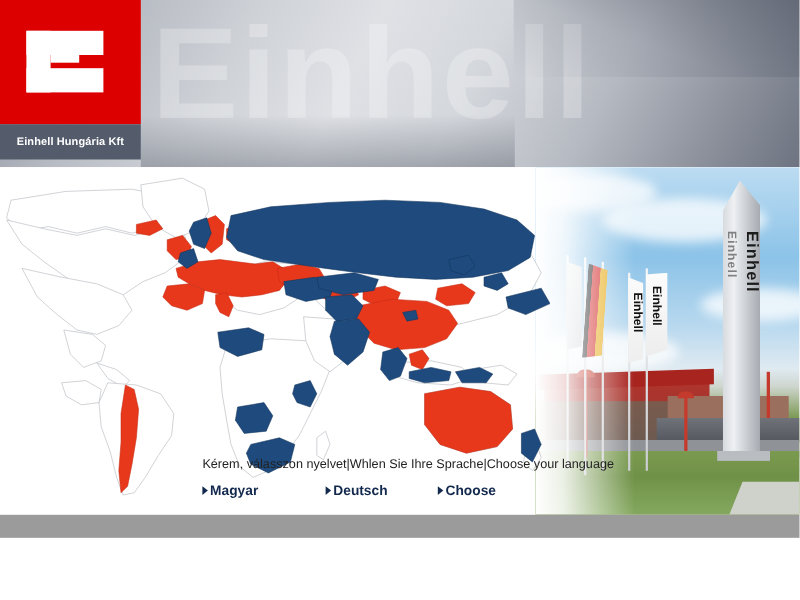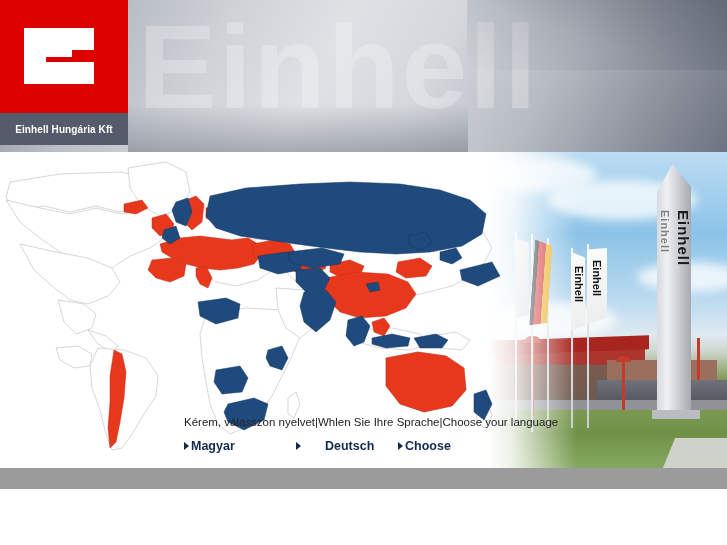--- a/index.html
+++ b/index.html
@@ -302,21 +302,21 @@
   }
   .lang-link .tri {
     display: inline-block;
     width: 0; height: 0;
     border-top: 4px solid transparent;
     border-bottom: 4px solid transparent;
     border-left: 5px solid #13294e;
     margin-right: 2px;
   }
   #lang-magyar  { width: 112px; }
-  #lang-deutsch { width: 102px; gap: 22px; }
+  #lang-deutsch { width: 102px; }
 
   
   #footer-bar {
     position: absolute;
     left: 0;
     top: 468px;
     width: 727px;
     height: 21px;
     background: #9b9b9b;
   }

